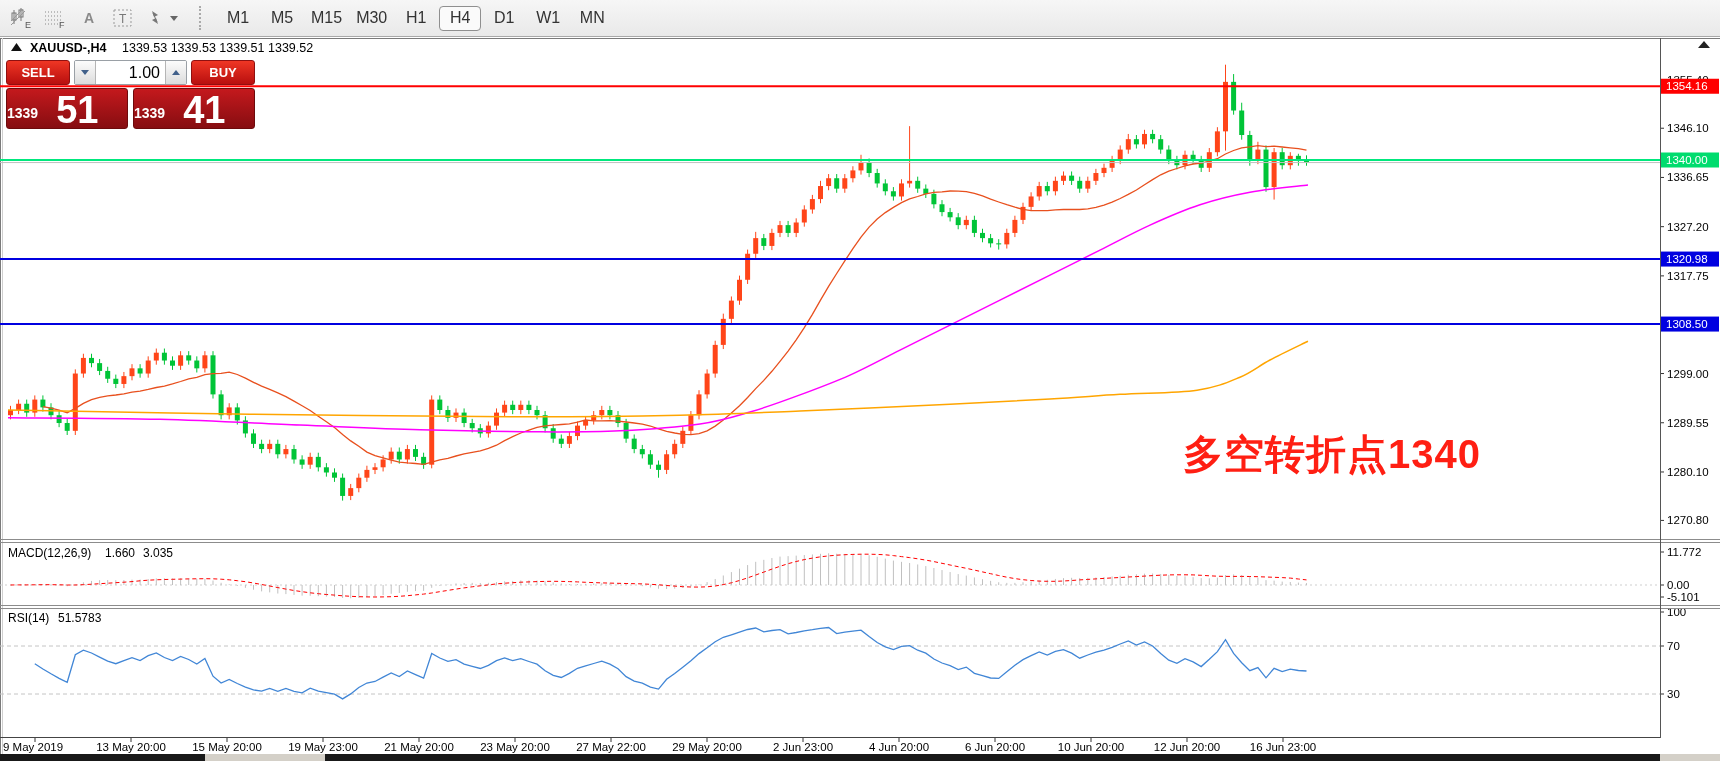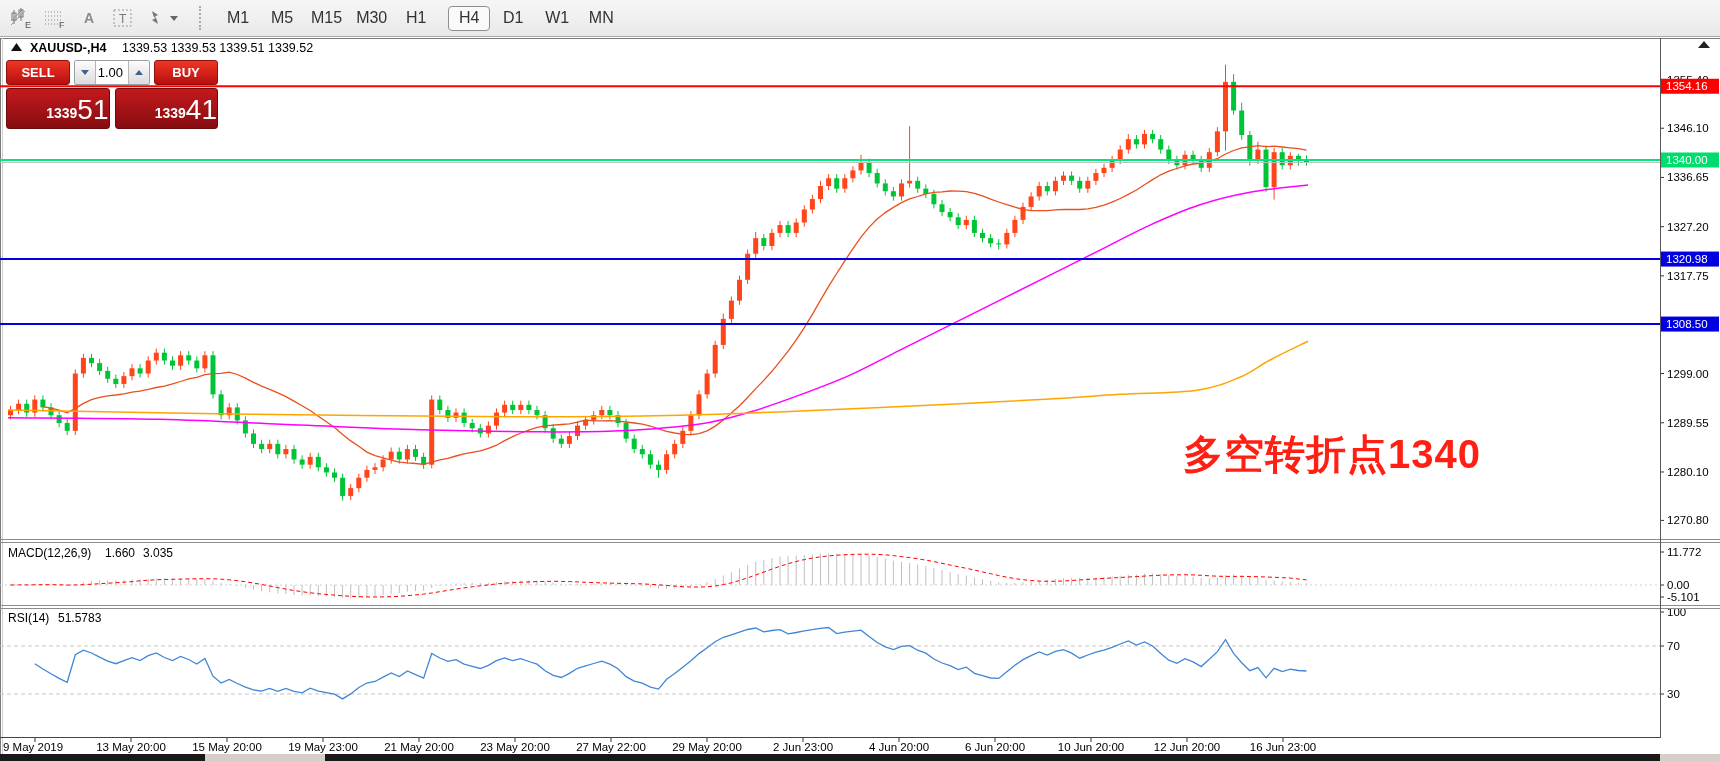--- a/index.html
+++ b/index.html
@@ -10,42 +10,42 @@
   
   .toolbar{position:absolute;left:0;top:0;width:1720px;height:37px;z-index:4;
     background:linear-gradient(#f6f6f6,#e9e9e9);
     border-bottom:1px solid #a8a8a8;
     display:flex;align-items:center;padding-left:5px;box-sizing:border-box;gap:2px;}
   .tb-btn{width:30px;height:26px;display:flex;align-items:center;justify-content:center;
     background:transparent;border:1px solid transparent;color:#6b6b6b;}
   .tb-sep{width:6px;height:24px;border-left:2px dotted #aaa;margin:0 8px 0 10px;}
   .tf-btn{min-width:30px;height:23px;display:flex;align-items:center;justify-content:center;
     font-size:16px;color:#333;padding:0 5px;border:1px solid transparent;background:transparent;}
-  .tf-btn.active{background:#fafafa;border:1px solid #8f8f8f;border-radius:4px;margin-left:9px;}
+  .tf-btn.active{background:#fafafa;border:1px solid #8f8f8f;border-radius:4px;}
 
   
-  .trade-panel{position:absolute;left:6px;top:60px;width:212px;z-index:5;}
+  .trade-panel{position:absolute;left:6px;top:60px;width:249px;z-index:5;}
   .tp-row1{display:flex;height:25px;gap:4px;}
   .tp-sell,.tp-buy{flex:0 0 64px;border:1px solid #8f1010;border-radius:3px;
     background:linear-gradient(#ef3624,#b80f0f);color:#fff;font-size:13px;font-weight:bold;
     font-family:"Liberation Sans",sans-serif;cursor:pointer;}
   .tp-spin{flex:1;display:flex;background:#fff;border:1px solid #9aa0a6;border-radius:2px;overflow:hidden;}
   .tp-spin button{width:21px;border:none;background:linear-gradient(#fcfcfc,#dcdcdc);
     border-right:1px solid #b5b5b5;display:flex;align-items:center;justify-content:center;cursor:pointer;}
   .tp-spin button:last-child{border-right:none;border-left:1px solid #b5b5b5;}
-  .tp-vol{flex:1;border:none;outline:none;text-align:right;font-size:13px;padding:0 5px 0 0;
+  .tp-vol{flex:1;border:none;outline:none;text-align:right;font-size:16px;padding:0 5px 0 0;
     font-family:"Liberation Sans",sans-serif;color:#000;min-width:0;}
   .tri-up{width:0;height:0;border:4px solid transparent;border-bottom:5px solid #41608a;margin-top:-4px;}
   .tri-dn{width:0;height:0;border:4px solid transparent;border-top:5px solid #41608a;margin-bottom:-4px;}
   .tp-row2{display:flex;gap:5px;margin-top:3px;}
   .tp-price{flex:1;height:41px;border-radius:3px;border:1px solid #6d0a0c;
     background:linear-gradient(#c4191d,#860d11);color:#fff;
-    display:flex;align-items:baseline;justify-content:flex-end;gap:0;padding-top:2px;box-sizing:border-box;cursor:pointer;}
+    display:flex;align-items:baseline;justify-content:flex-start;gap:18px;padding-top:2px;box-sizing:border-box;cursor:pointer;}
   .tp-small{font-size:14px;font-weight:bold;align-self:flex-end;margin-bottom:7px;}
-  .tp-big{font-size:28px;font-weight:normal;line-height:38px;}
+  .tp-big{font-size:38px;font-weight:bold;line-height:38px;}
 
   svg text{font-family:"Liberation Sans", sans-serif;}
   .chart-svg{position:absolute;left:0;top:0;z-index:1;}
 </style>
 </head>
 <body>
 
 <div class="app">
 
   <div class="toolbar">

